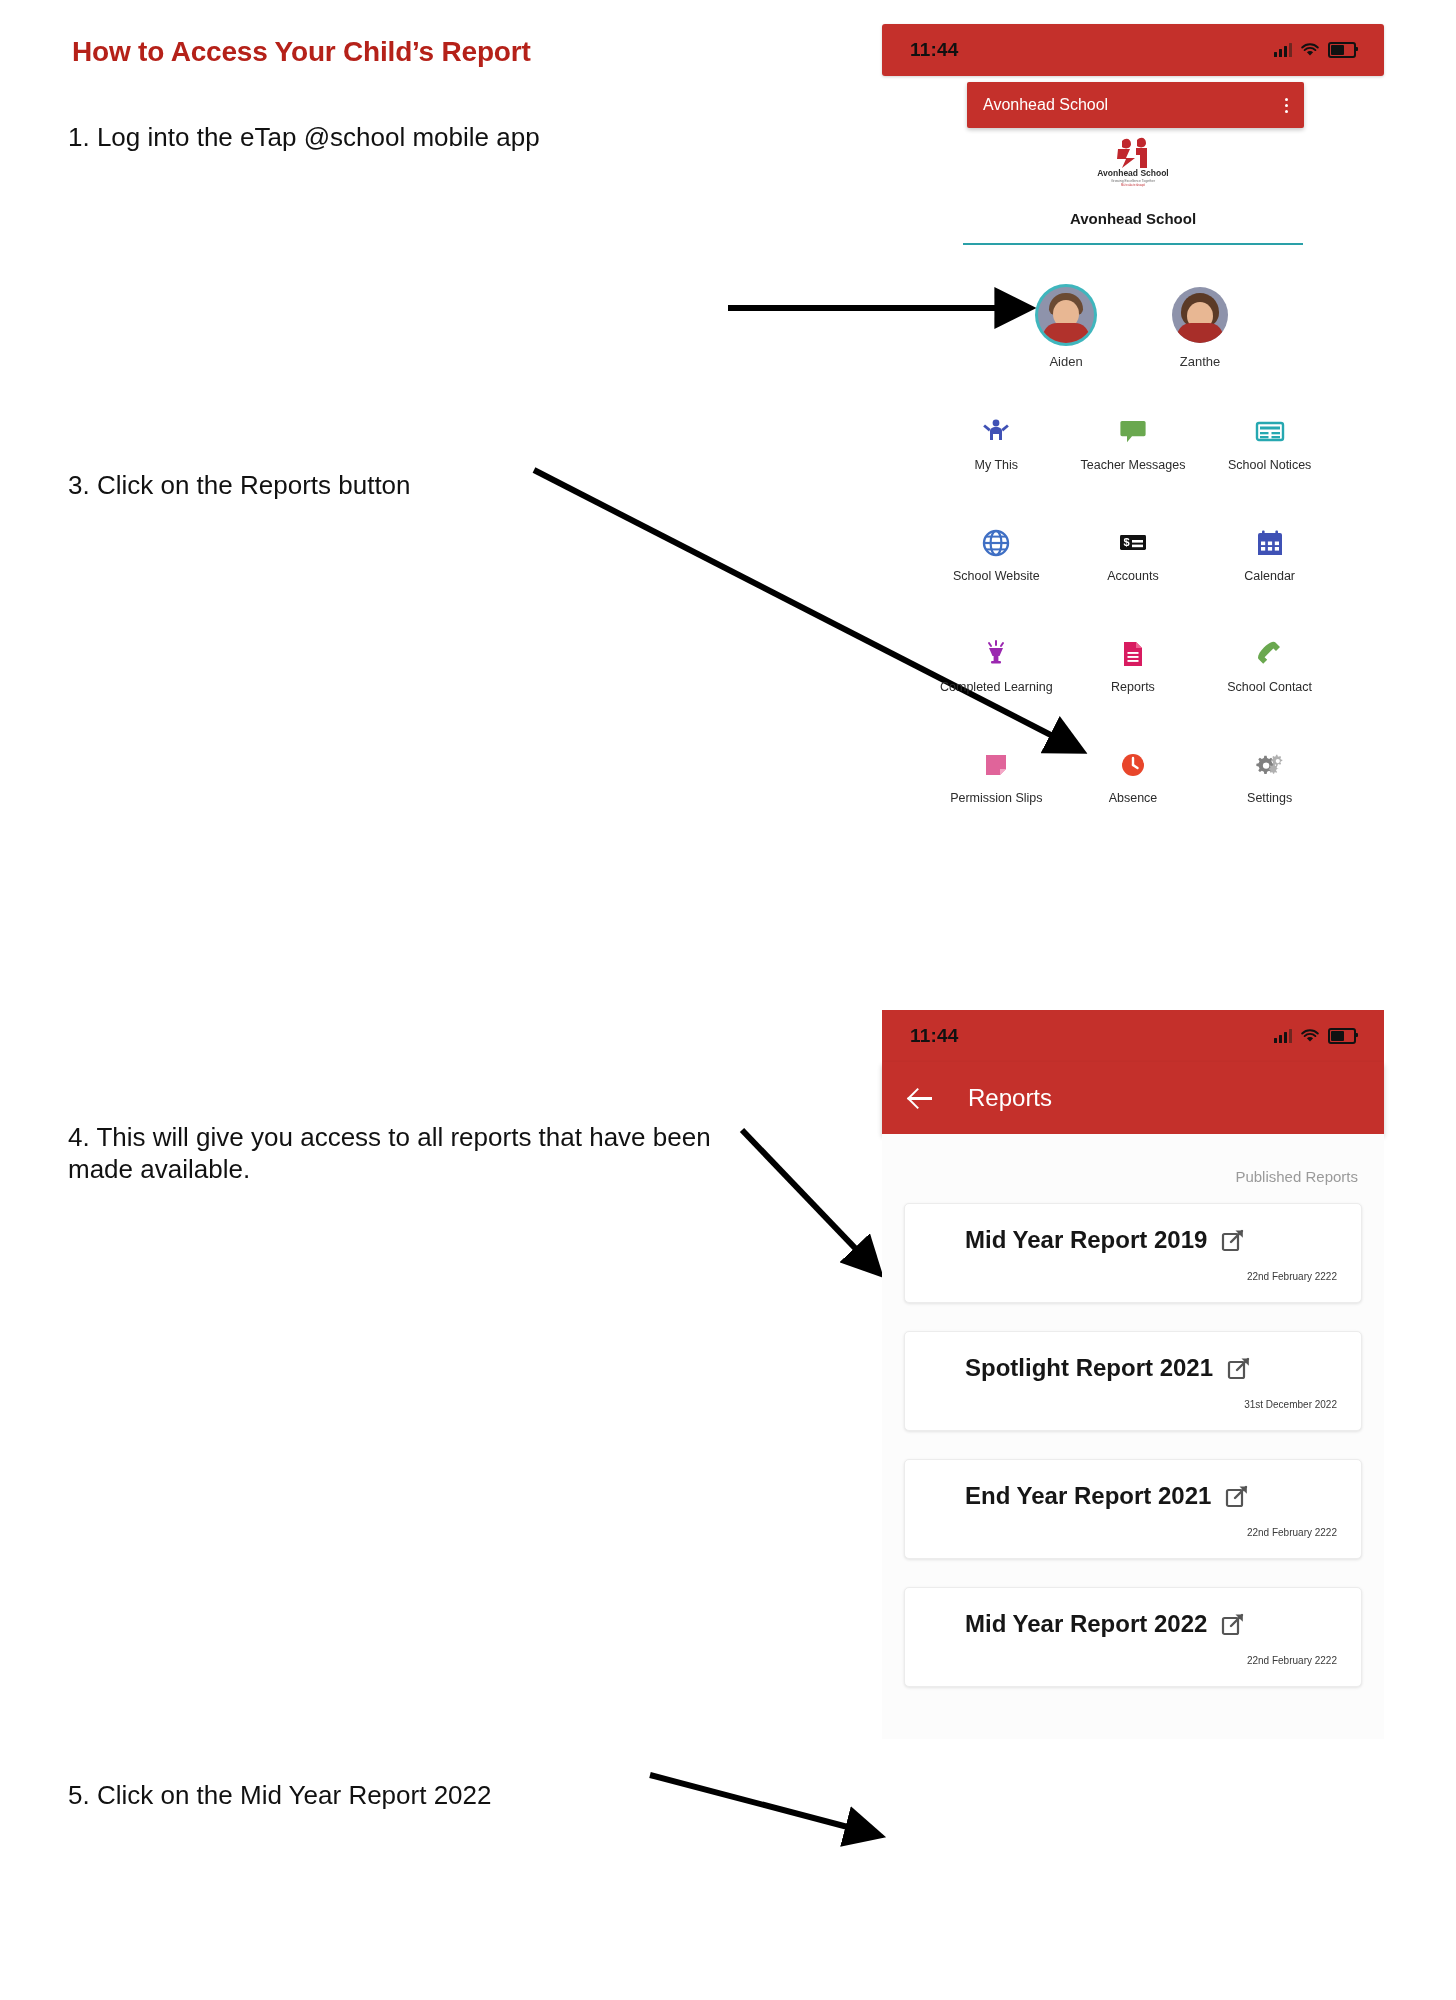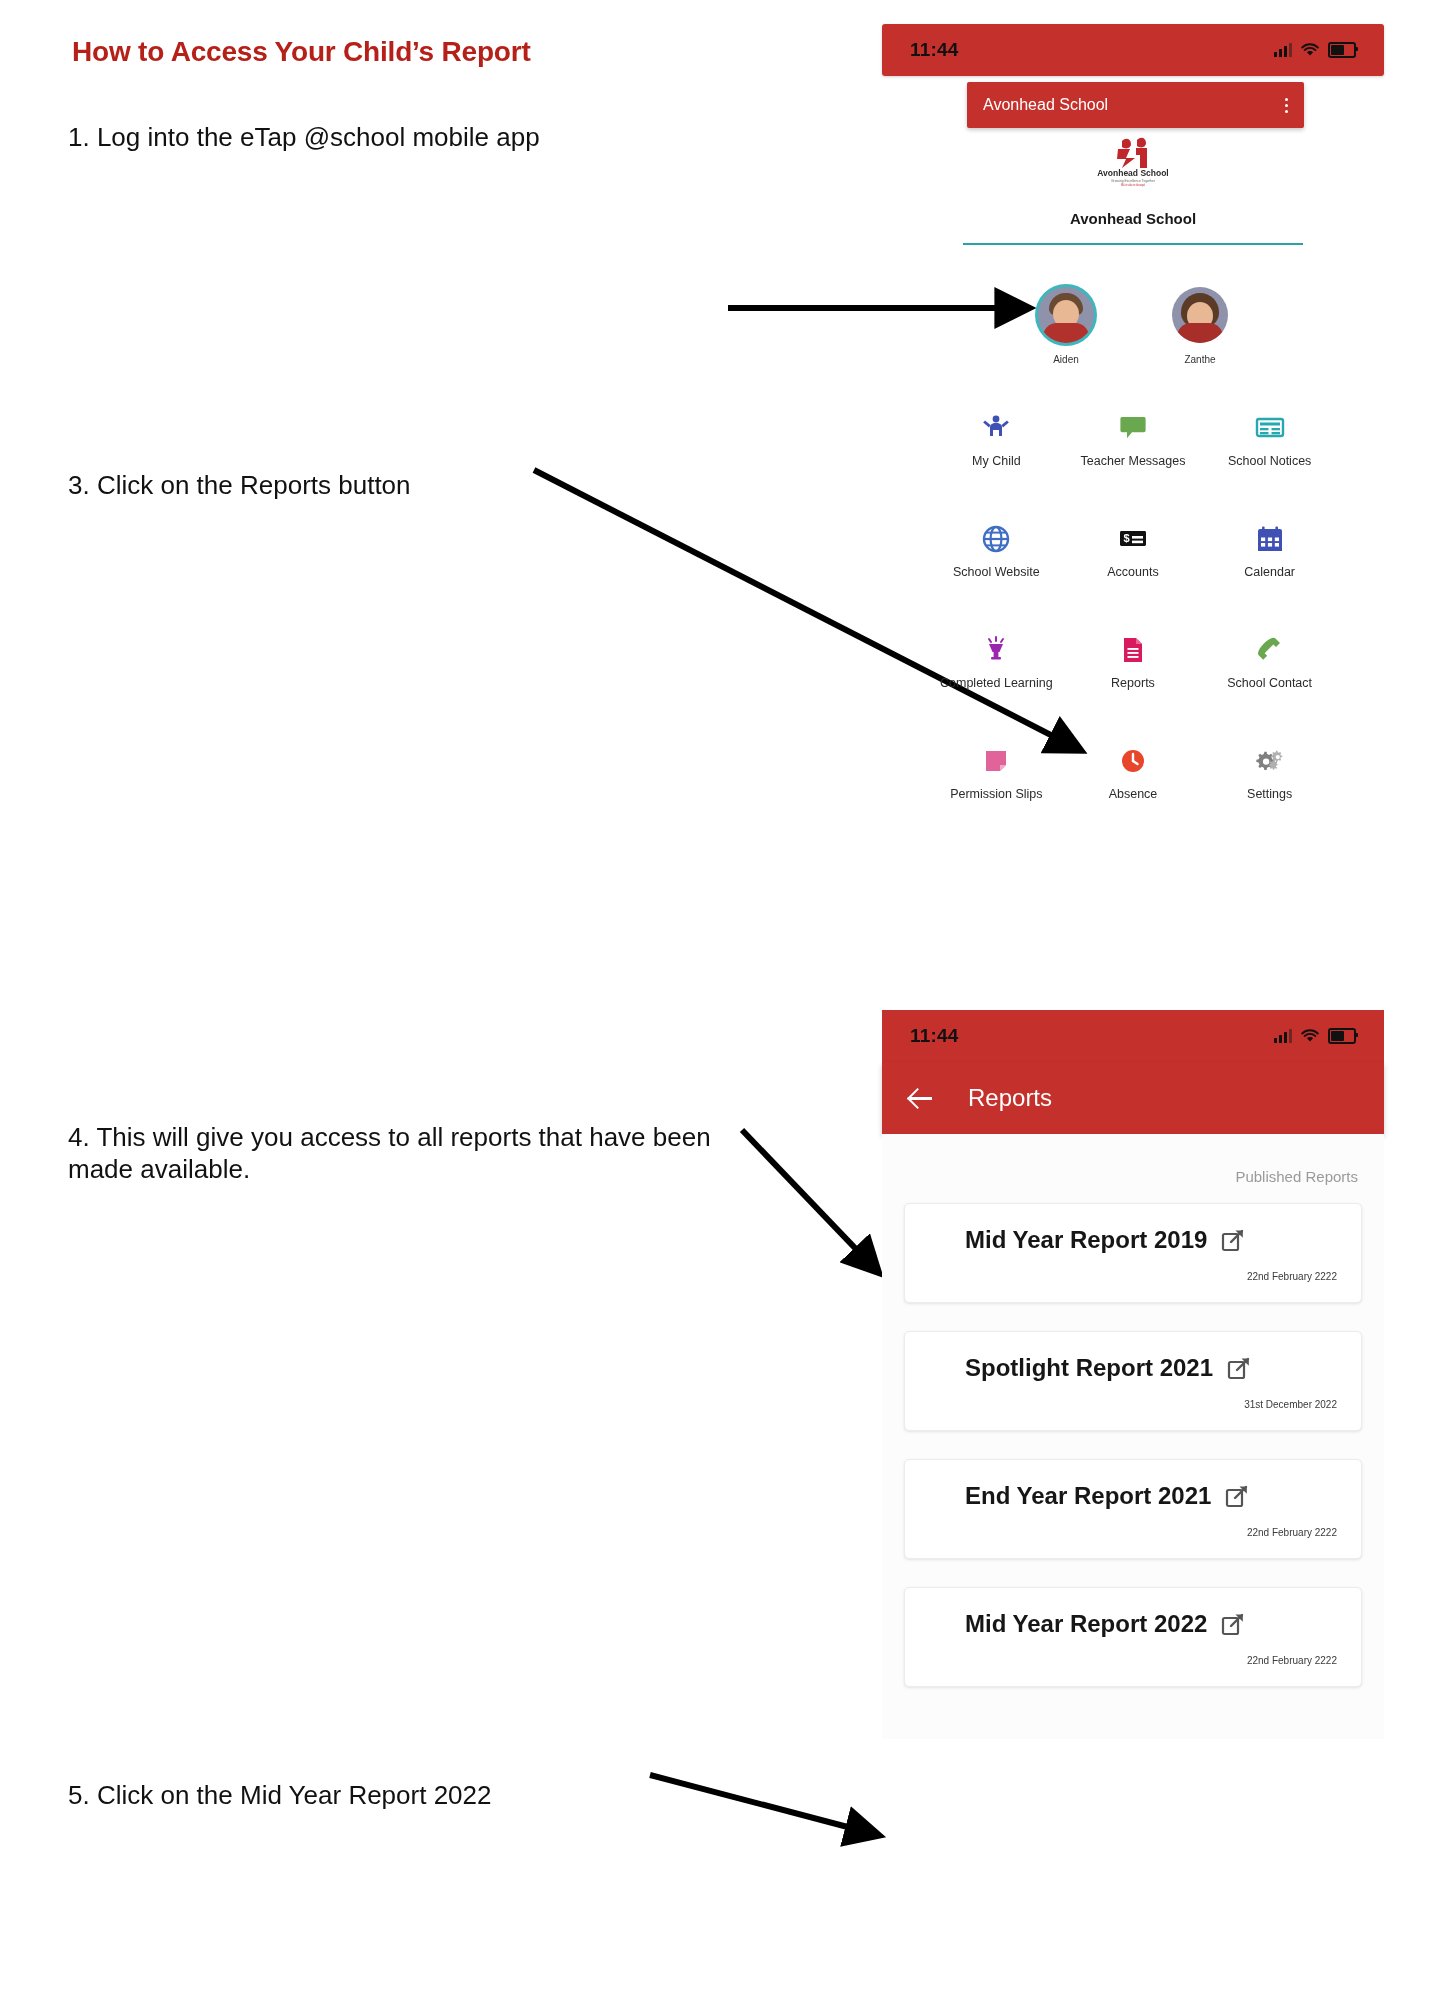--- a/index.html
+++ b/index.html
@@ -66,21 +66,21 @@
   .screen1-body{position:absolute;left:0;top:110px;width:502px;}
   .logo-wrap{display:flex;flex-direction:column;align-items:center;}
   .logo-box{width:88px;height:54px;display:flex;align-items:center;justify-content:center;}
   .school-name{margin-top:22px;font-size:15px;font-weight:bold;color:#1a1a1a;text-align:center;}
   .divider{margin:16px auto 0;width:340px;height:2px;background:#2aa0a8;}
 
   .kids{display:flex;justify-content:center;gap:78px;margin-top:42px;}
   .kid{display:flex;flex-direction:column;align-items:center;}
   .kid-av{width:56px;height:56px;border-radius:50%;overflow:hidden;position:relative;background:#8e93ab;}
   .kid-av.sel{box-shadow:0 0 0 3px #3fb6bd;}
-  .kid-name{margin-top:11px;font-size:10px;color:#333;}
+  .kid-name{margin-top:11px;font-size:13px;color:#333;}
 
   
   .face{position:absolute;inset:0;}
   .face .hair{position:absolute;left:50%;top:6px;transform:translateX(-50%);width:34px;height:22px;border-radius:17px 17px 6px 6px;background:#6b4a33;}
   .face .head{position:absolute;left:50%;top:13px;transform:translateX(-50%);width:26px;height:28px;border-radius:50%;background:#e8b793;}
   .face .body{position:absolute;left:50%;bottom:0;transform:translateX(-50%);width:46px;height:20px;border-radius:14px 14px 0 0;background:#b1322c;}
   .face.girl .hair{width:38px;height:34px;border-radius:19px 19px 14px 14px;background:#5b3a26;}
   .face.girl .head{top:15px;}
   .face.girl .body{background:#a82e29;}
 
@@ -216,21 +216,21 @@
 
         <div class="tile">
           <div class="tile-ico">
             <svg width="30" height="30" viewBox="0 0 30 30">
                 <circle cx="15" cy="6" r="3.4" fill="#3f51b5"></circle>
                 <path d="M15 10 c-4 0 -6 2 -6 4 l0 9 l3 0 l0 -6 l6 0 l0 6 l3 0 l0 -9 c0 -2 -2 -4 -6 -4z" fill="#3f51b5"></path>
                 <path d="M9.5 12 L4 7.5 L2.2 9.6 L8 14.6z" fill="#3f51b5"></path>
                 <path d="M20.5 12 L26 7.5 L27.8 9.6 L22 14.6z" fill="#3f51b5"></path>
               </svg>
           </div>
-          <div class="tile-lbl">My Child</div>
+          <div class="tile-lbl">My This</div>
         </div>
 
         <div class="tile">
           <div class="tile-ico">
             <svg width="30" height="30" viewBox="0 0 30 30">
                 <path d="M4 4 h22 a1.6 1.6 0 0 1 1.6 1.6 v12 a1.6 1.6 0 0 1 -1.6 1.6 h-12 l-5 6 v-6 h-5 a1.6 1.6 0 0 1 -1.6 -1.6 v-12 a1.6 1.6 0 0 1 1.6 -1.6z" fill="#6aa84f"></path>
               </svg>
           </div>
           <div class="tile-lbl">Teacher Messages</div>
         </div>

